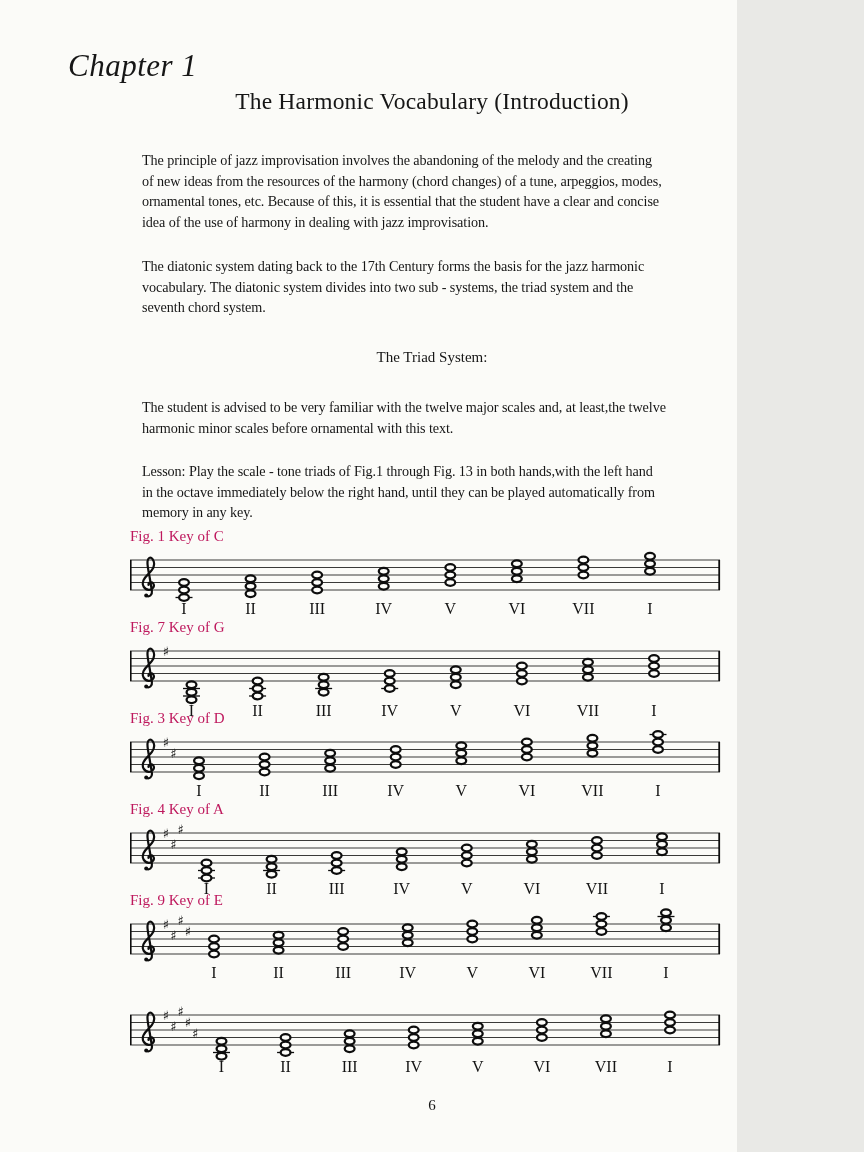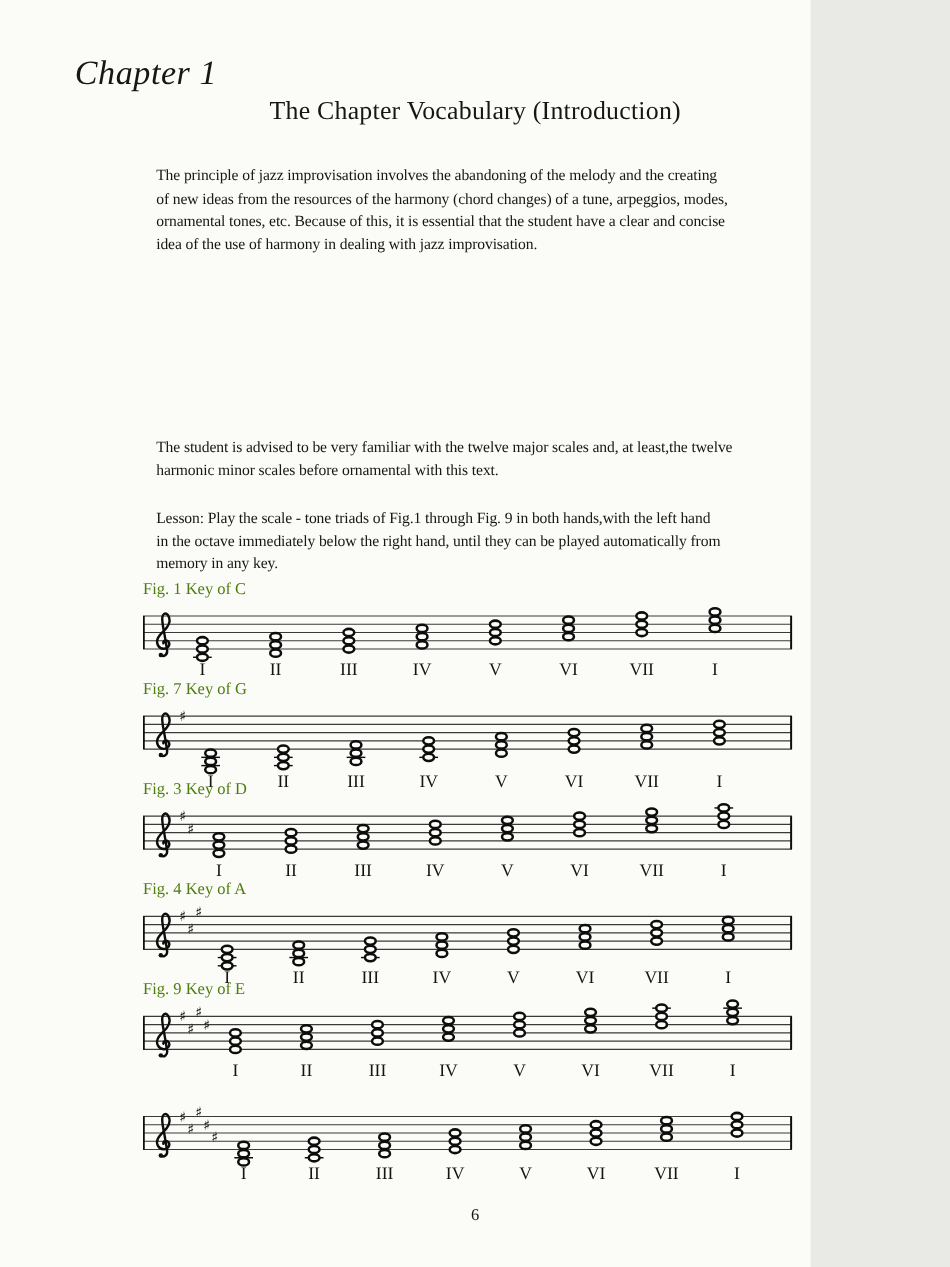--- a/index.html
+++ b/index.html
@@ -8,40 +8,44 @@
   .chapter{position:absolute;left:68px;top:48px;font-style:italic;font-size:31px;letter-spacing:0.5px;}
   .main-title{position:absolute;left:0;top:88px;width:864px;text-align:center;font-size:23.5px;letter-spacing:0.2px;}
   .para{position:absolute;left:142px;width:600px;font-size:14.2px;line-height:20.5px;letter-spacing:-0.1px;white-space:pre-line;}
   .p1{top:150px;}
   .p2{top:256px;}
   .p3{top:397px;}
   .p4{top:461px;}
   .section-heading{position:absolute;left:0;top:349px;width:864px;text-align:center;font-size:15px;}
   #figures{position:absolute;left:130px;top:528px;width:600px;}
   .figure{position:relative;height:91px;}
-  .fig-label{font-size:15px;line-height:17px;height:17px;color:#4d7c0f;}
+  .fig-label{font-size:15px;line-height:17px;height:17px;color:#be185d;}
   .figure svg{position:absolute;left:0;top:17px;overflow:visible;display:block;}
   .page-number{position:absolute;left:0;top:1097px;width:864px;text-align:center;font-size:15px;}
 </style>
 </head>
 <body>
 
 <div id="page">
   <div class="chapter">Chapter 1</div>
-  <div class="main-title">The Chapter Vocabulary (Introduction)</div>
+  <div class="main-title">The Harmonic Vocabulary (Introduction)</div>
 
   <div class="para p1">The principle of jazz improvisation  involves the abandoning of the melody and the creating
 of new ideas from the resources of the harmony  (chord changes) of a tune, arpeggios, modes,
 ornamental tones, etc. Because of this, it is essential that the student have a clear and concise
 idea of the use of harmony in dealing with jazz improvisation.</div>
-
+  <div class="para p2">The diatonic system dating back to the 17th Century forms the basis for the jazz harmonic
+vocabulary. The diatonic system divides into two sub - systems, the triad system and the
+seventh chord system.</div>
+
+  <div class="section-heading">The Triad System:</div>
 
   <div class="para p3">The student is advised to be very familiar with the twelve major scales and, at least,the twelve
 harmonic minor scales before ornamental with this text.</div>
-  <div class="para p4">Lesson:  Play the scale - tone triads of Fig.1  through Fig. 9 in both hands,with the left hand
+  <div class="para p4">Lesson:  Play the scale - tone triads of Fig.1  through Fig. 13 in both hands,with the left hand
 in the octave immediately below the right hand, until they can be played automatically from
 memory in any key.</div>
 
   <div id="figures">
       <div class="figure">
         <div class="fig-label">Fig. 1 Key of C</div>
         <svg width="592" height="88">
           <line x1="0" x2="590" y1="15" y2="15" stroke="#3a3a38" stroke-width="1.1"></line>
           <line x1="0" x2="590" y1="22.5" y2="22.5" stroke="#3a3a38" stroke-width="1.1"></line>
           <line x1="0" x2="590" y1="30" y2="30" stroke="#3a3a38" stroke-width="1.1"></line>

